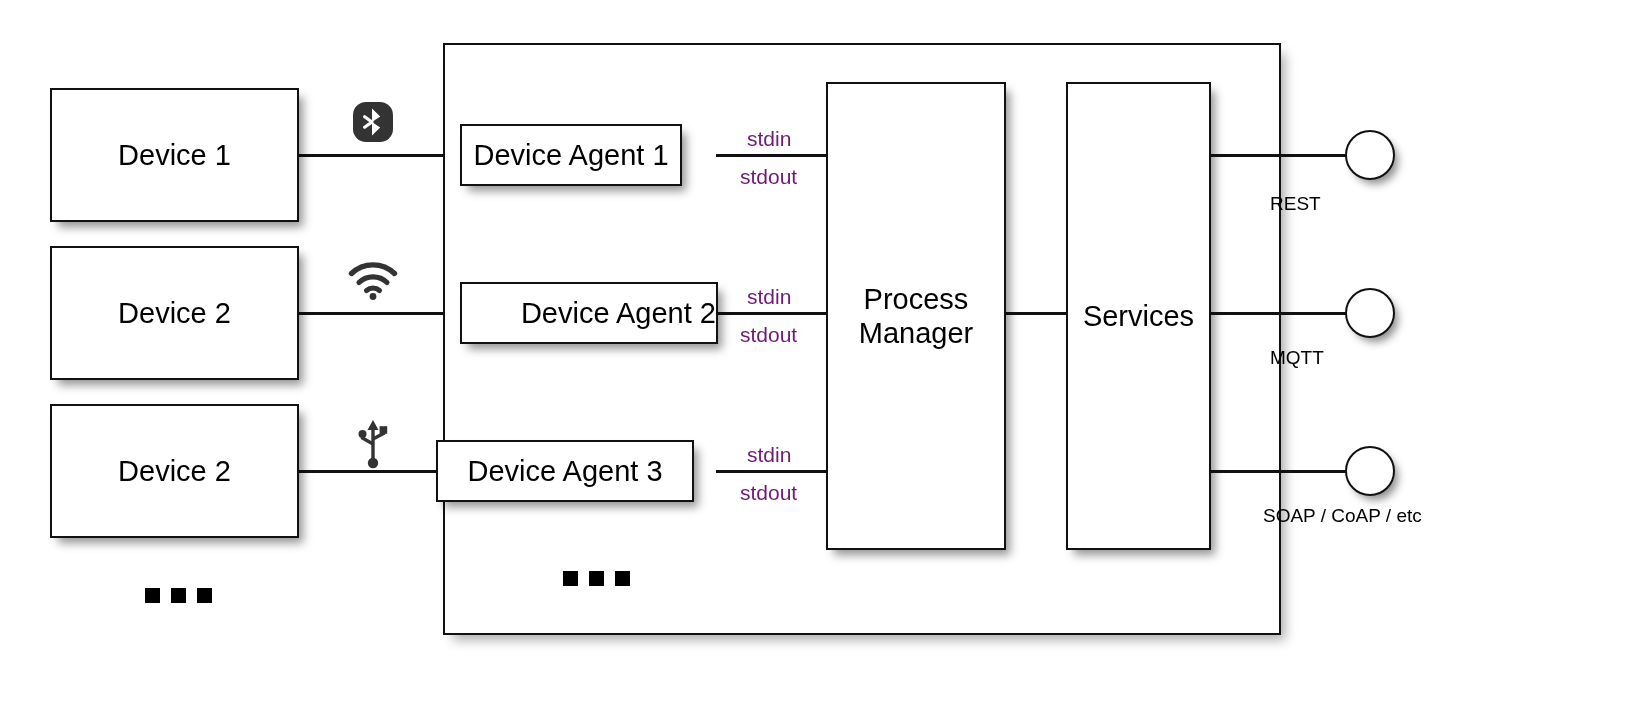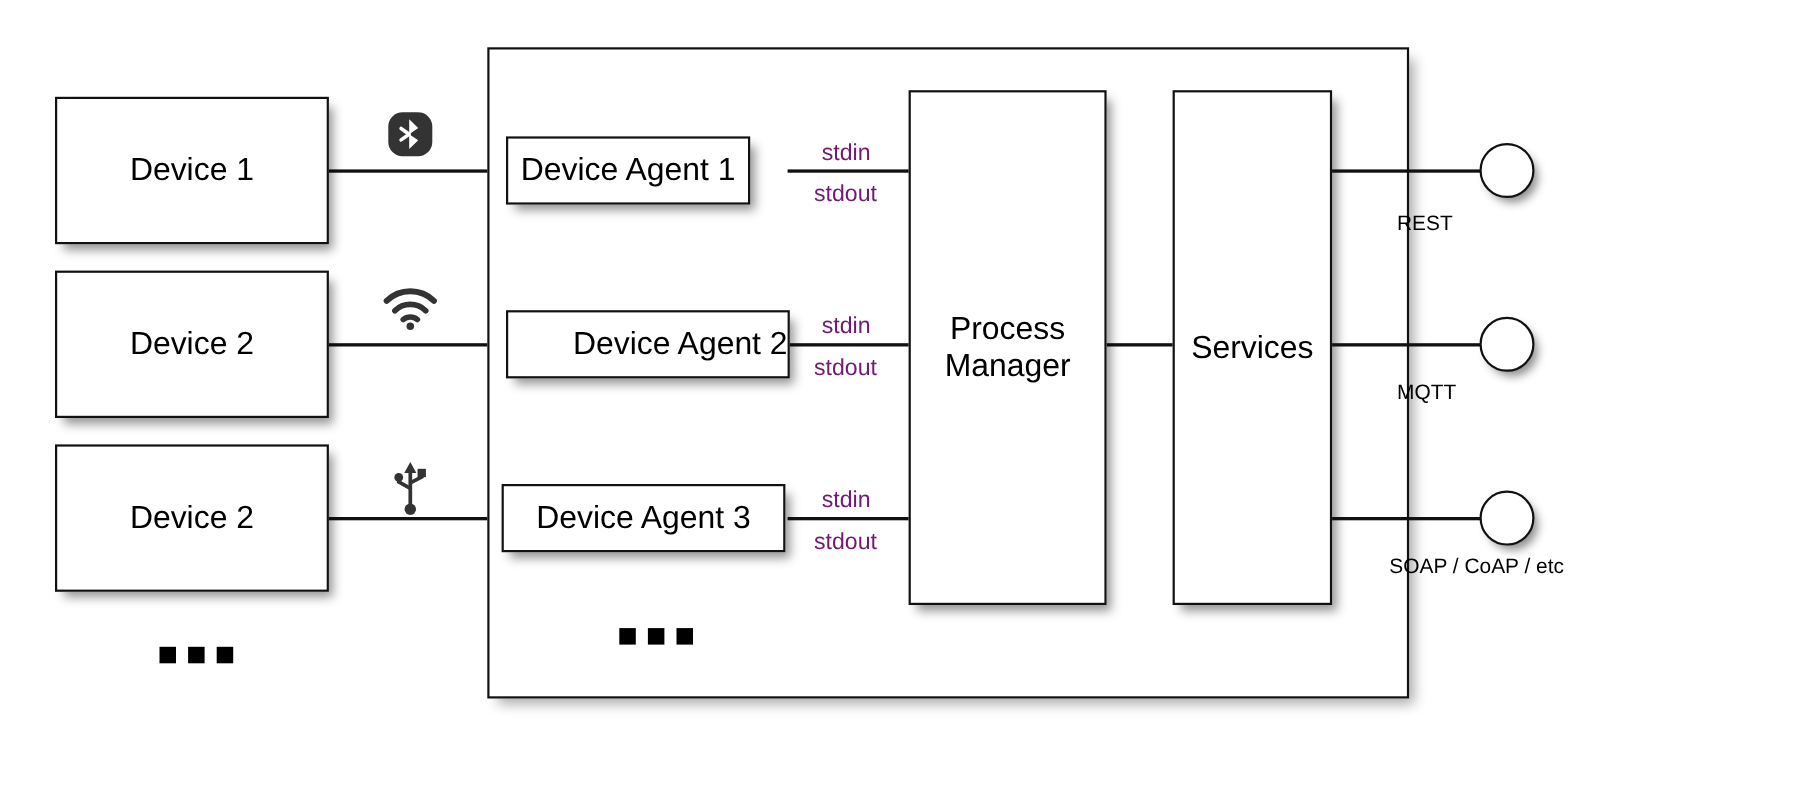--- a/index.html
+++ b/index.html
@@ -152,21 +152,21 @@
   <div class="line line-h" style="left:716px; top:154px; width:150px;"></div>
   <div class="line line-h" style="left:716px; top:312px; width:150px;"></div>
   <div class="line line-h" style="left:716px; top:470px; width:150px;"></div>
 
   <div class="node" style="left:460px; top:124px; width:222px; height:62px;">
     <span class="node-label agent-label">Device Agent 1</span>
   </div>
   <div class="node" style="left:460px; top:282px; width:258px; height:62px;justify-content:flex-end;">
     <span class="node-label agent-label">Device Agent 2</span>
   </div>
-  <div class="node" style="left:456px; top:440px; width:258px; height:62px;">
+  <div class="node" style="left:436px; top:440px; width:258px; height:62px;">
     <span class="node-label agent-label">Device Agent 3</span>
   </div>
 
   <span class="edge-label" style="left:747px; top:127px;">stdin</span>
   <span class="edge-label" style="left:740px; top:165px;">stdout</span>
 
   <span class="edge-label" style="left:747px; top:285px;">stdin</span>
   <span class="edge-label" style="left:740px; top:323px;">stdout</span>
 
   <span class="edge-label" style="left:747px; top:443px;">stdin</span>

